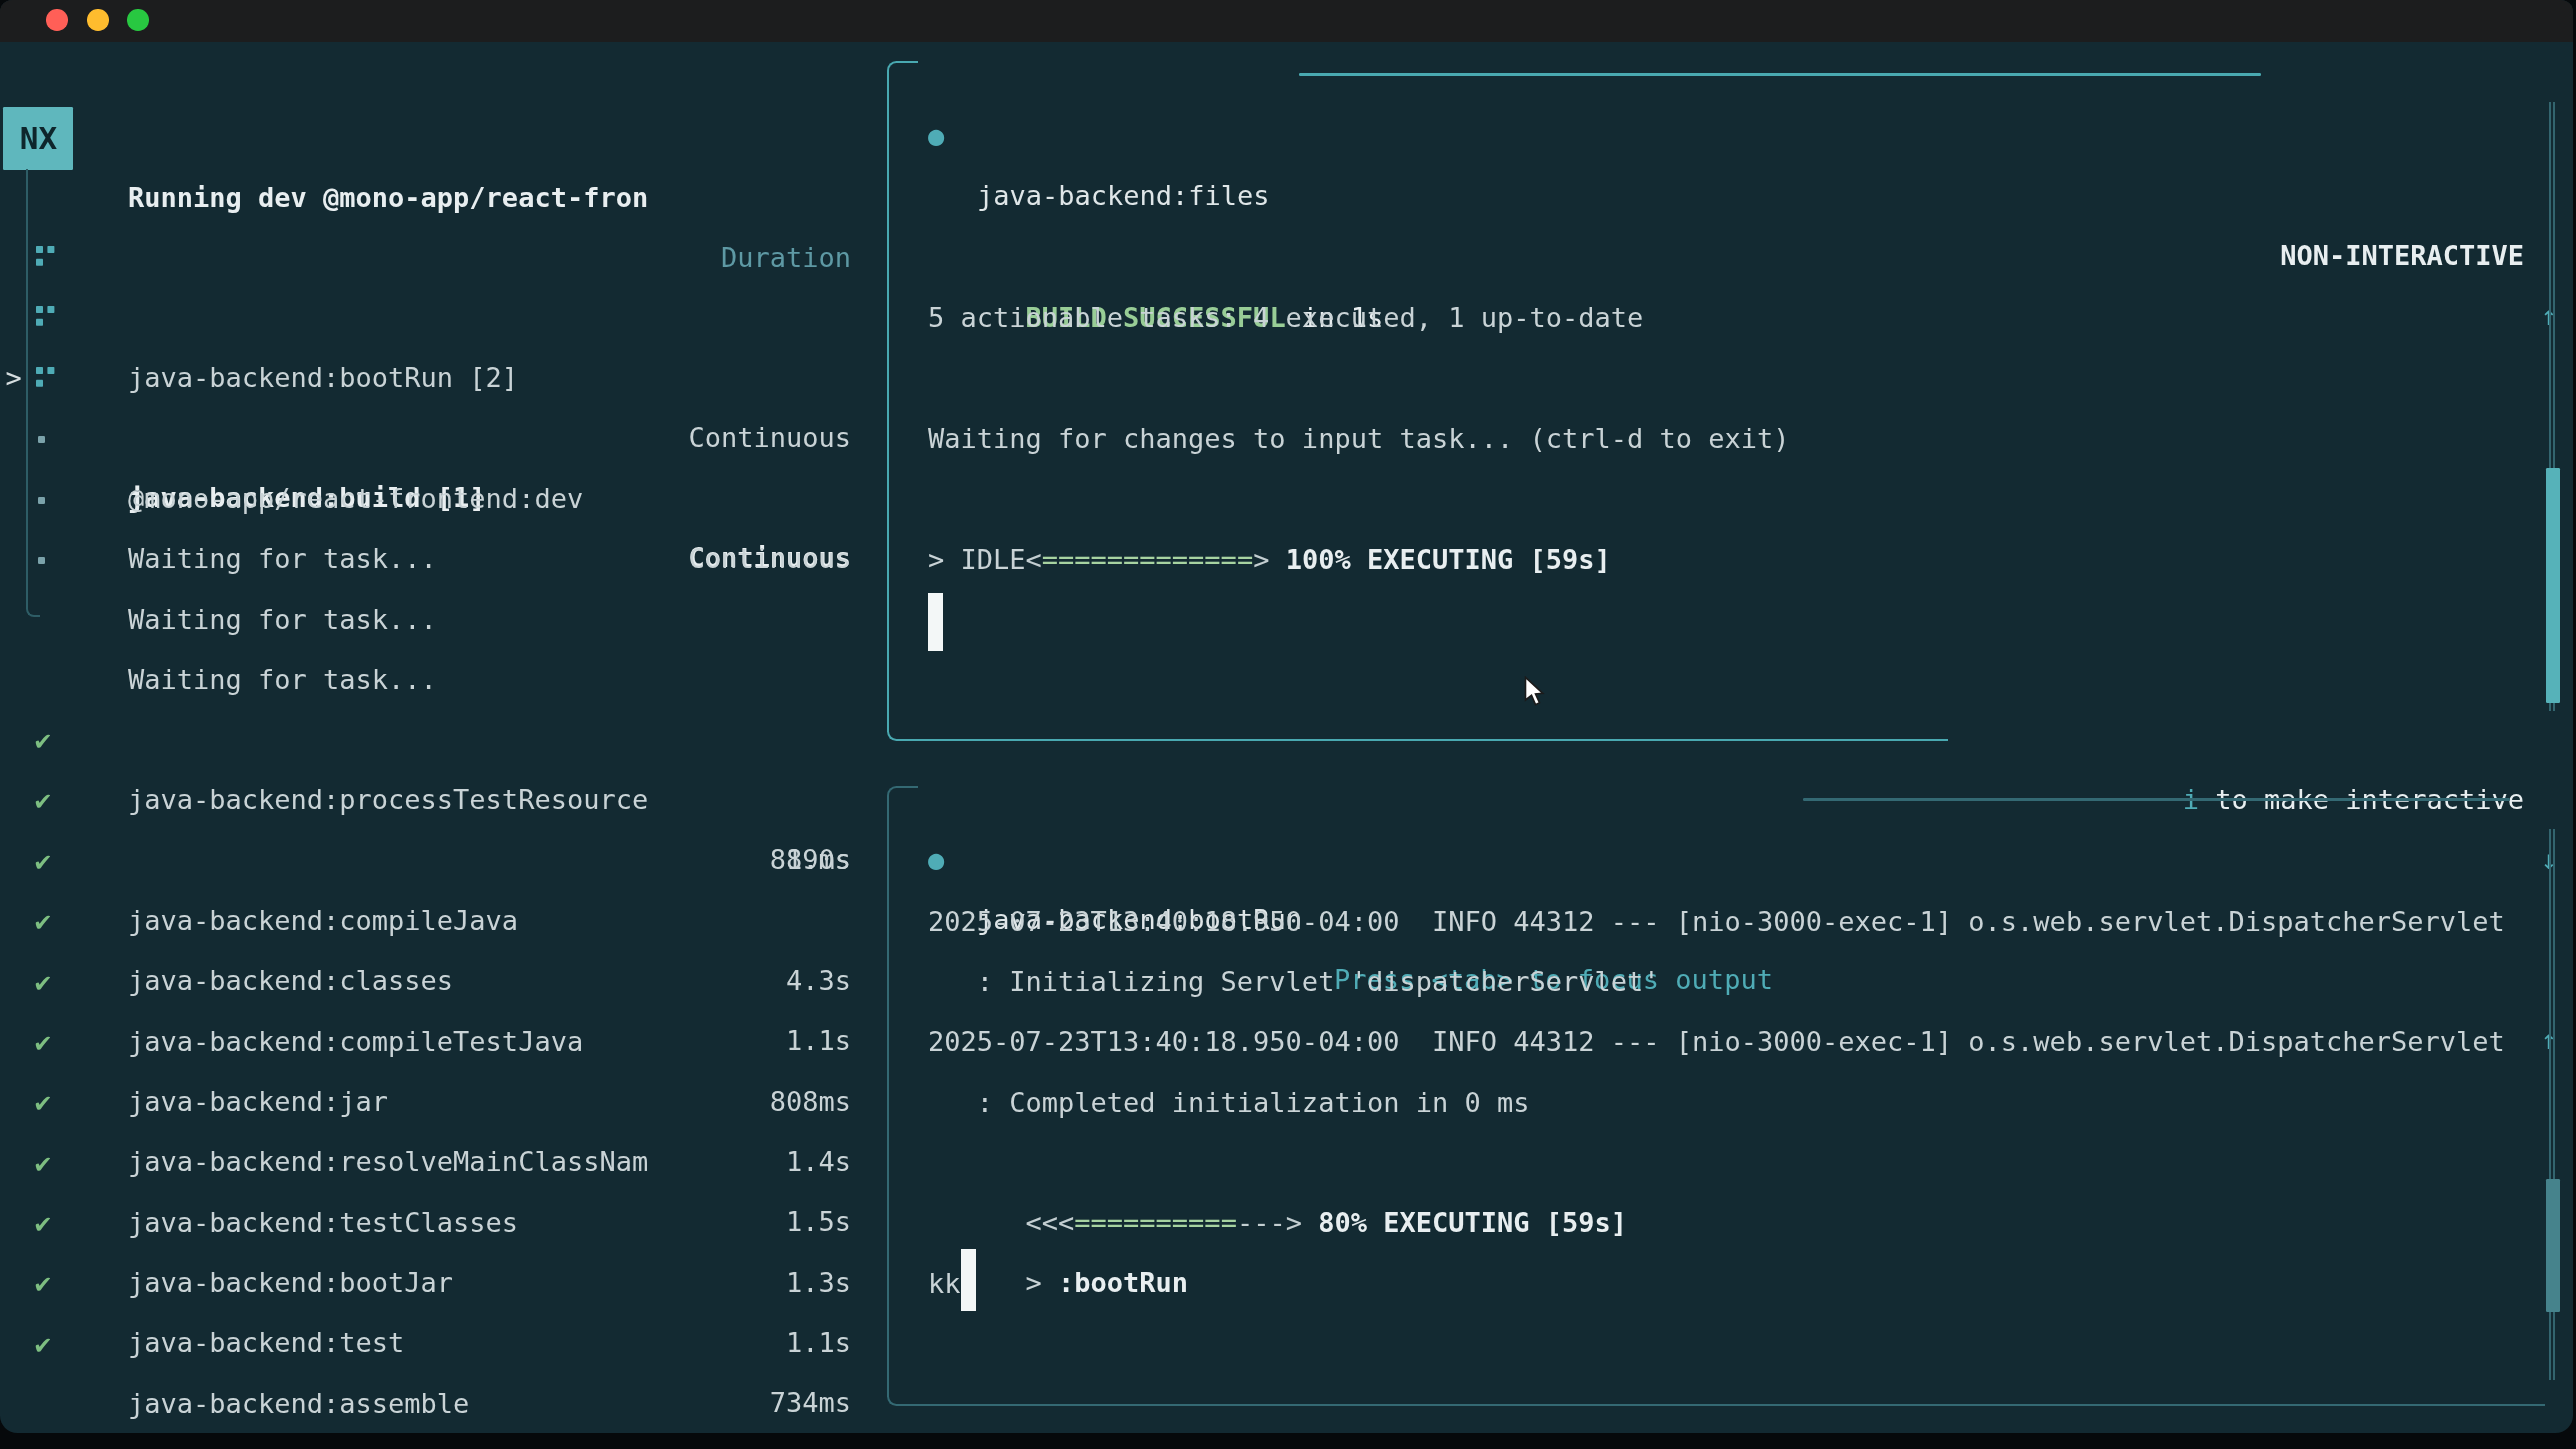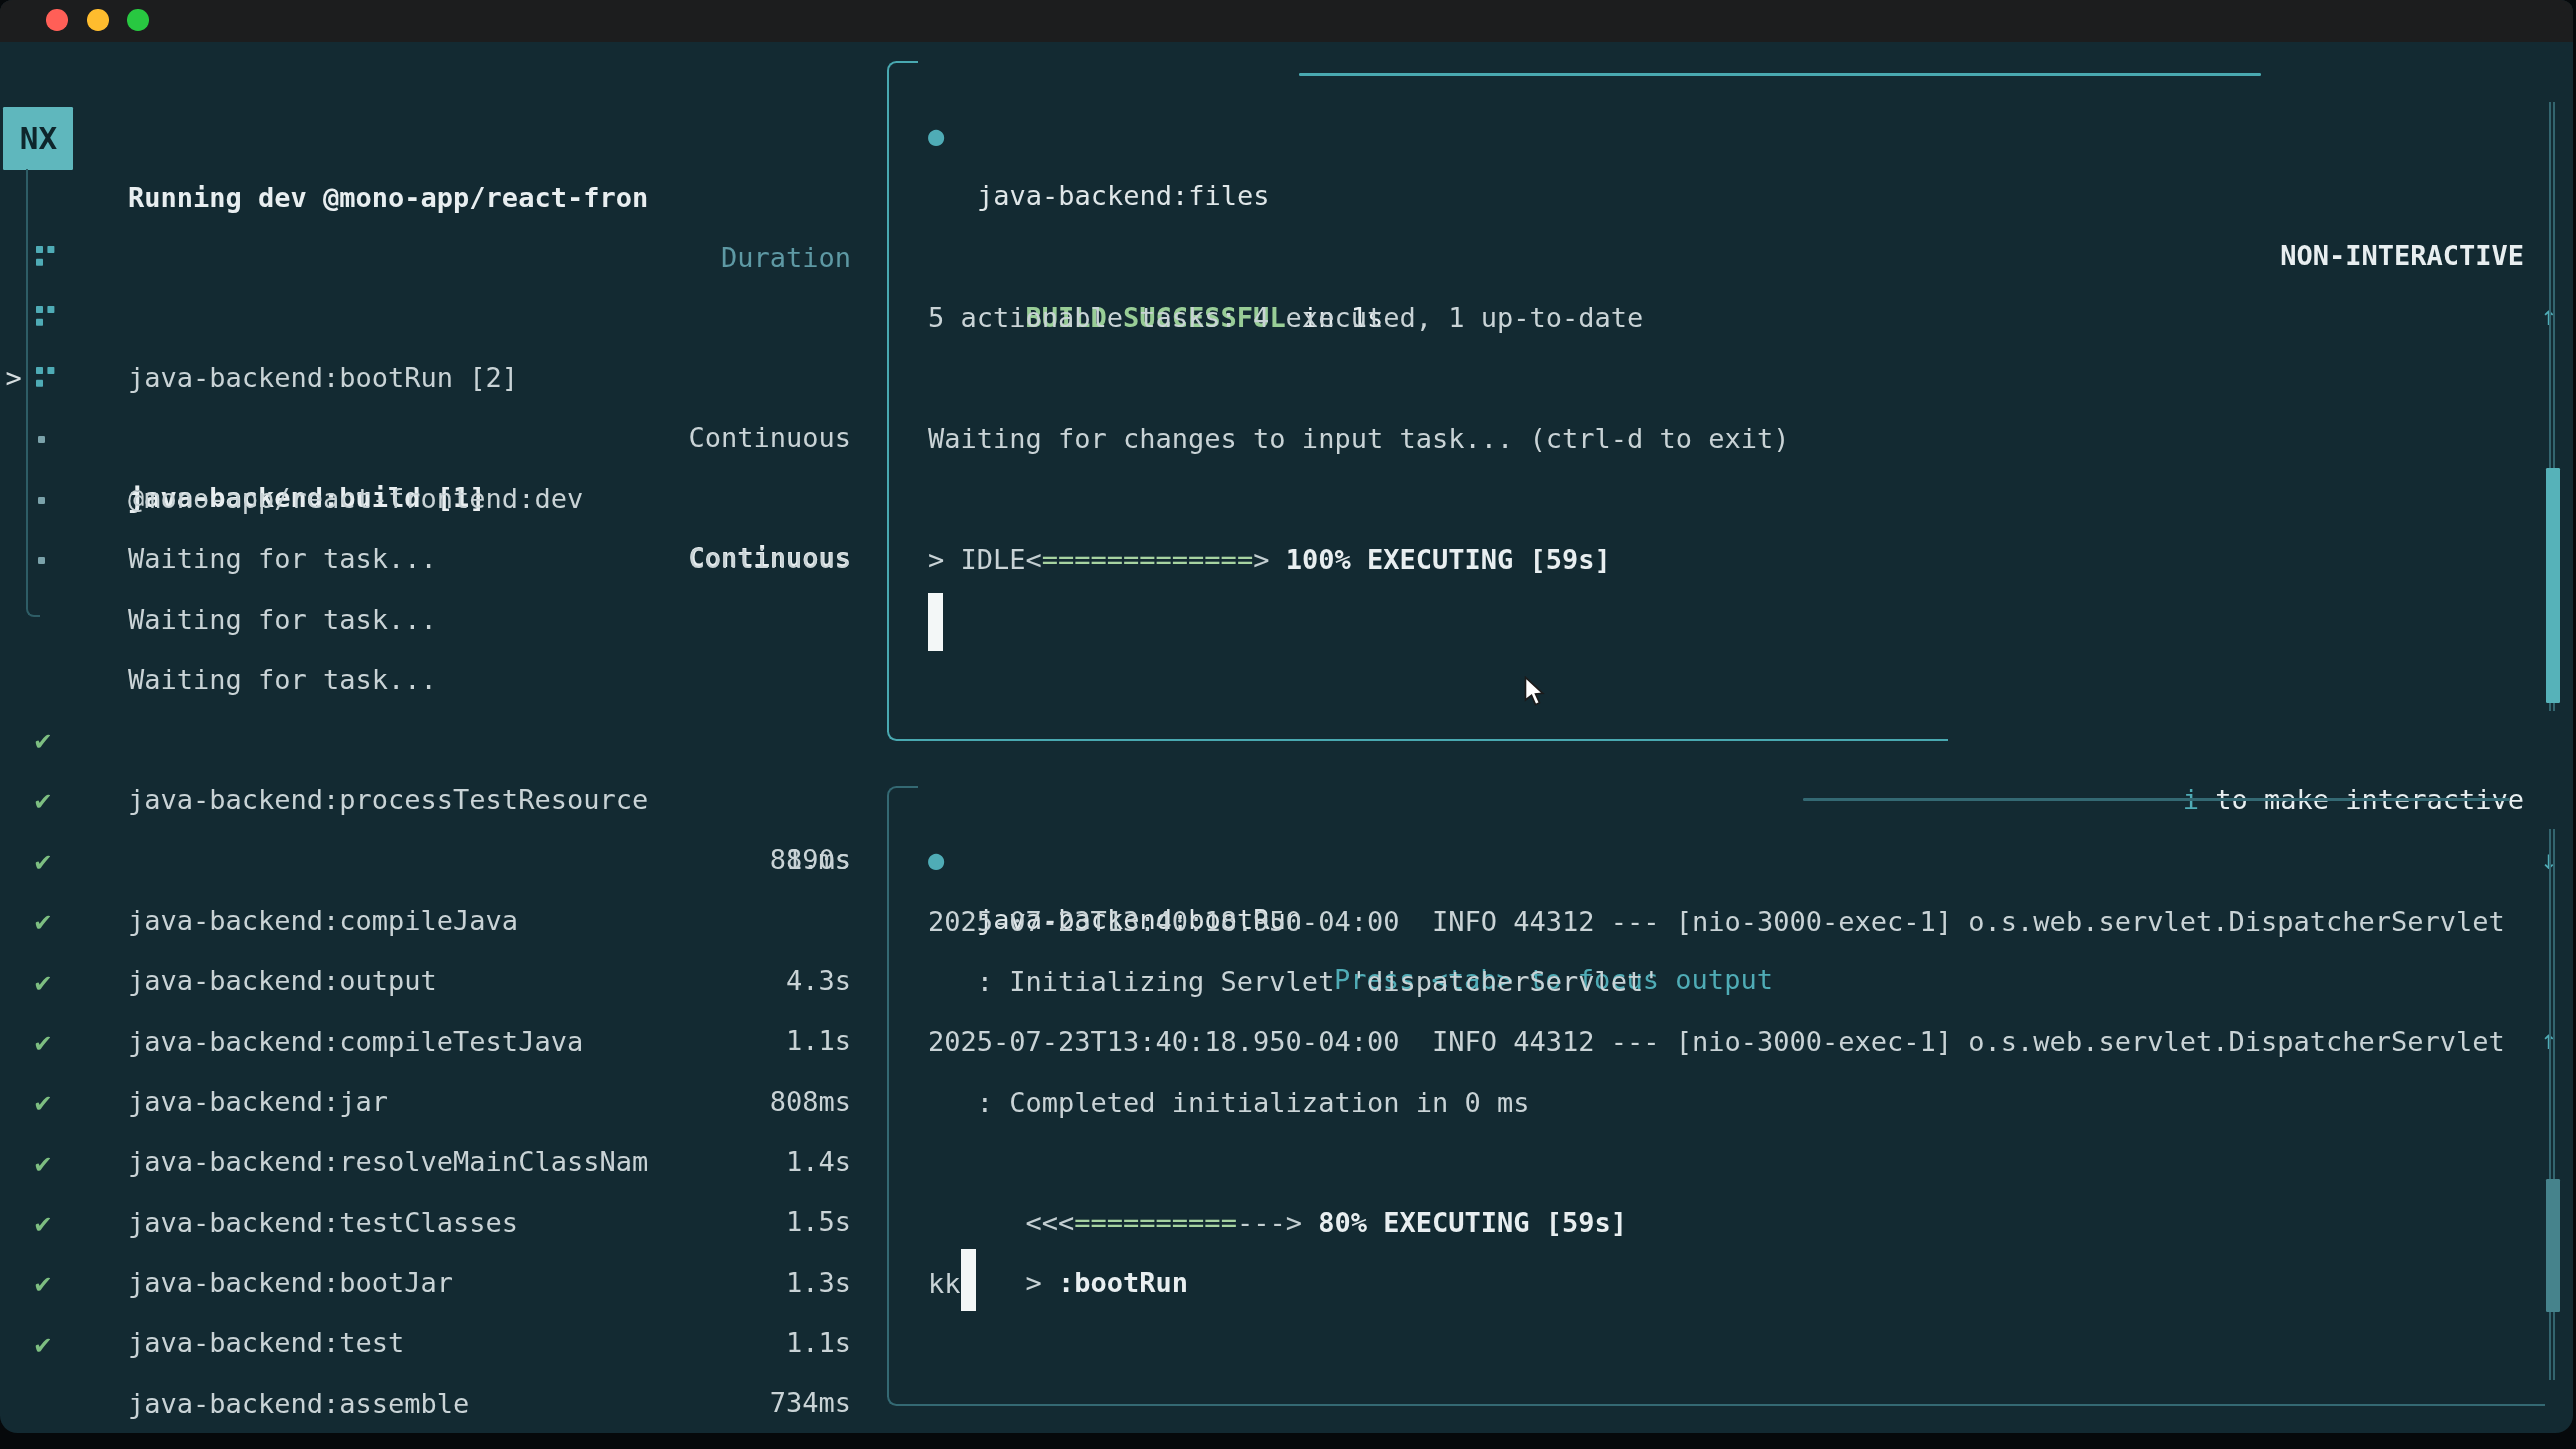--- a/index.html
+++ b/index.html
@@ -114,21 +114,21 @@
       <span class="licon">✔</span>
       <span class="ldur">1.0s</span>
     </div>
     <div class="row" style="top:771px;left:0;width:887px">
       <span class="licon">✔</span>
       <span class="lname">java-backend:compileJava</span>
       <span class="ldur">4.3s</span>
     </div>
     <div class="row" style="top:831px;left:0;width:887px">
       <span class="licon">✔</span>
-      <span class="lname">java-backend:output</span>
+      <span class="lname">java-backend:classes</span>
       <span class="ldur">1.1s</span>
     </div>
     <div class="row" style="top:892px;left:0;width:887px">
       <span class="licon">✔</span>
       <span class="lname">java-backend:compileTestJava</span>
       <span class="ldur">808ms</span>
     </div>
     <div class="row" style="top:952px;left:0;width:887px">
       <span class="licon">✔</span>
       <span class="lname">java-backend:jar</span>

